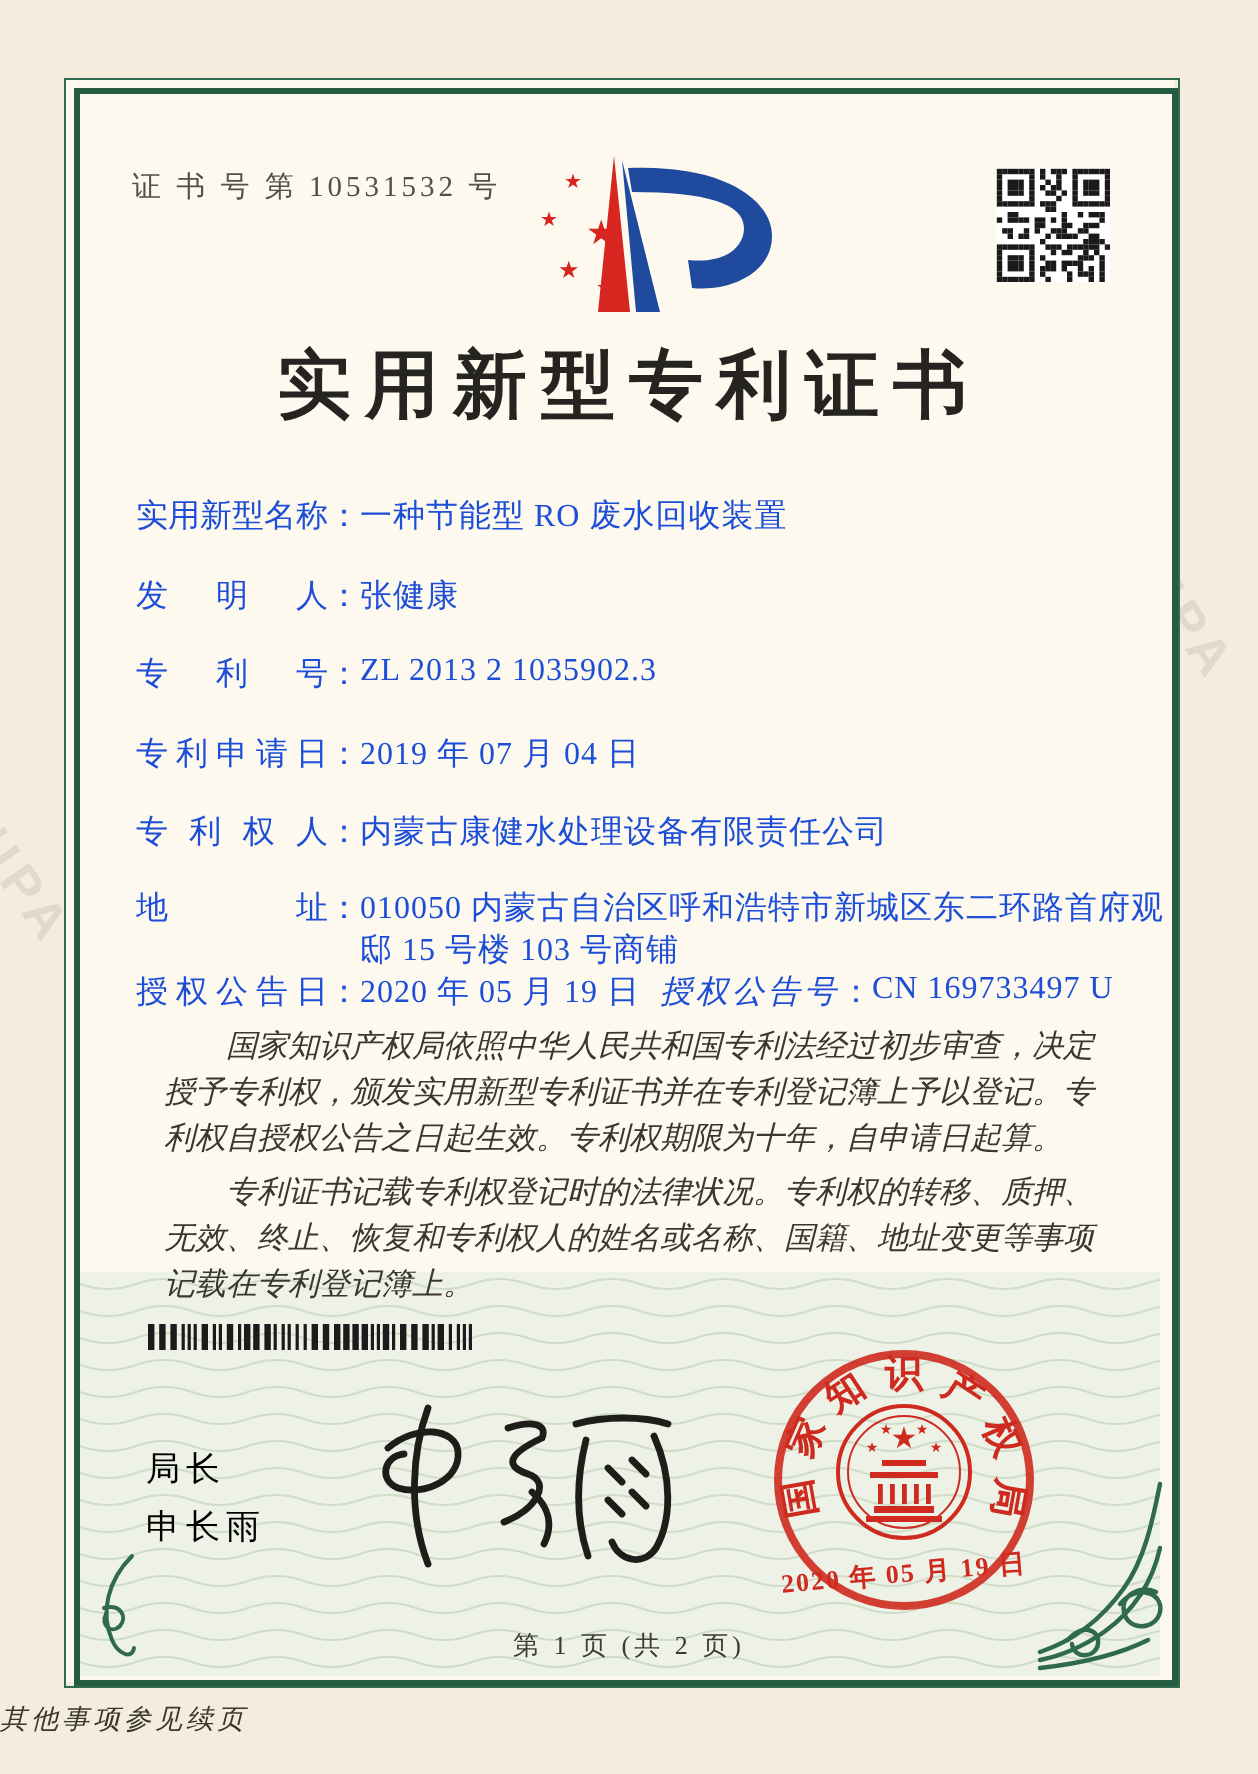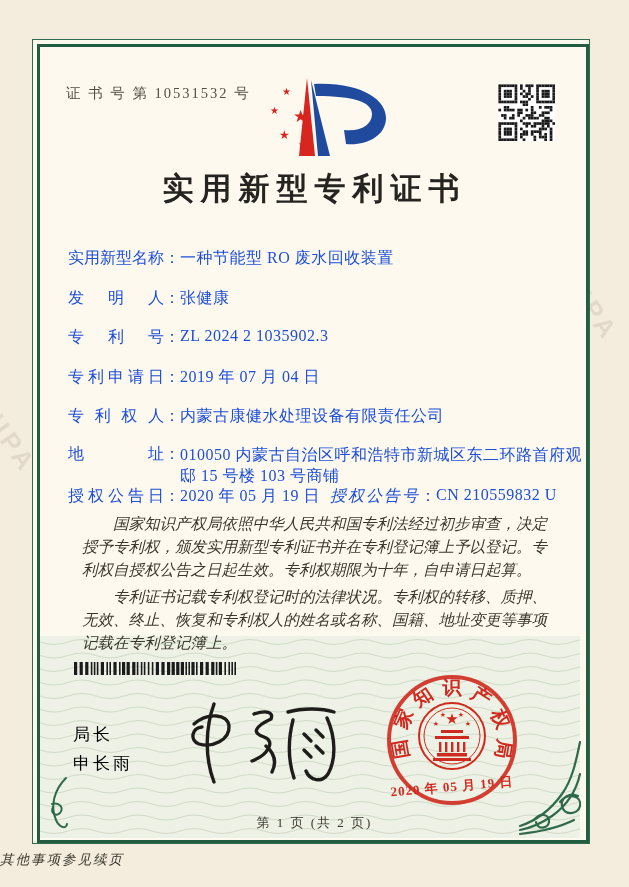--- a/index.html
+++ b/index.html
@@ -12,21 +12,21 @@
   .waves{position:absolute;left:40px;top:636px;width:540px;height:202px;background:#eef1e5;overflow:hidden;}
   .border-outer{position:absolute;left:32px;top:39px;width:556px;height:803px;
       border:1px solid #2e6b4f;pointer-events:none;}
   .border-inner{position:absolute;left:37px;top:44px;width:546px;height:793px;
       border:3px solid #235c41;pointer-events:none;}
   .certno{position:absolute;left:66px;top:84px;font-size:14.5px;letter-spacing:2px;color:#554f45;}
   .logo{position:absolute;left:262px;top:74px;width:150px;height:88px;}
   .logo .st{position:absolute;color:#d6261f;line-height:1;}
   .qr{position:absolute;left:498px;top:84px;}
   .title{position:absolute;left:0;top:168px;width:100%;text-align:center;margin:0;
-      font-size:31px;font-weight:bold;letter-spacing:7px;color:#262420;}
+      font-size:37px;font-weight:bold;letter-spacing:7px;color:#262420;}
   .row{position:absolute;left:68px;width:505px;font-size:16px;color:#1d4ed8;white-space:nowrap;}
   .lab{display:inline-block;width:96px;text-align-last:justify;vertical-align:top;}
   .colon{display:inline-block;width:14px;vertical-align:top;}
   .val{display:inline-block;margin-left:2px;vertical-align:top;letter-spacing:.5px;}
   .val.wrap{white-space:normal;width:402px;line-height:21px;}
   .g2{position:absolute;left:262px;top:0;}
   .g2 .lab2{letter-spacing:2px;font-style:italic;}
   .paras{position:absolute;left:66px;top:512px;width:496px;font-size:15.5px;line-height:23px;
       font-style:italic;color:#3a372c;}
   .paras p{margin:0 0 4px 16px;text-indent:31px;}
@@ -316,34 +316,34 @@
 
   <h1 class="title">实用新型专利证书</h1>
 
   <div class="row" style="top:248px">
     <span class="lab">实用新型名称</span><span class="colon">：</span><span class="val">一种节能型 RO 废水回收装置</span>
   </div>
   <div class="row" style="top:288px">
     <span class="lab">发明人</span><span class="colon">：</span><span class="val">张健康</span>
   </div>
   <div class="row" style="top:327px">
-    <span class="lab">专利号</span><span class="colon">：</span><span class="val">ZL 2024 2 1035902.3</span>
+    <span class="lab">专利号</span><span class="colon">：</span><span class="val">ZL 2013 2 1035902.3</span>
   </div>
   <div class="row" style="top:367px">
     <span class="lab">专利申请日</span><span class="colon">：</span><span class="val">2019 年 07 月 04 日</span>
   </div>
   <div class="row" style="top:406px">
     <span class="lab">专利权人</span><span class="colon">：</span><span class="val">内蒙古康健水处理设备有限责任公司</span>
   </div>
   <div class="row" style="top:444px">
     <span class="lab">地址</span><span class="colon">：</span><span class="val wrap">010050 内蒙古自治区呼和浩特市新城区东二环路首府观邸 15 号楼 103 号商铺</span>
   </div>
   <div class="row" style="top:486px">
     <span class="lab">授权公告日</span><span class="colon">：</span><span class="val">2020 年 05 月 19 日</span>
-    <span class="g2"><span class="lab2">授权公告号</span><span class="colon">：</span><span class="val">CN 210559832 U</span></span>
+    <span class="g2"><span class="lab2">授权公告号</span><span class="colon">：</span><span class="val">CN 169733497 U</span></span>
   </div>
 
   <div class="paras">
     <p>国家知识产权局依照中华人民共和国专利法经过初步审查，决定授予专利权，颁发实用新型专利证书并在专利登记簿上予以登记。专利权自授权公告之日起生效。专利权期限为十年，自申请日起算。</p>
     <p>专利证书记载专利权登记时的法律状况。专利权的转移、质押、无效、终止、恢复和专利权人的姓名或名称、国籍、地址变更等事项记载在专利登记簿上。</p>
   </div>
 
   <svg class="barcode" id="barcode-svg" width="166" height="14">
       <rect x="0" y="0" width="3.2" height="13" fill="#1b1b1b"></rect>
       <rect x="5.6" y="0" width="3.2" height="13" fill="#1b1b1b"></rect>

